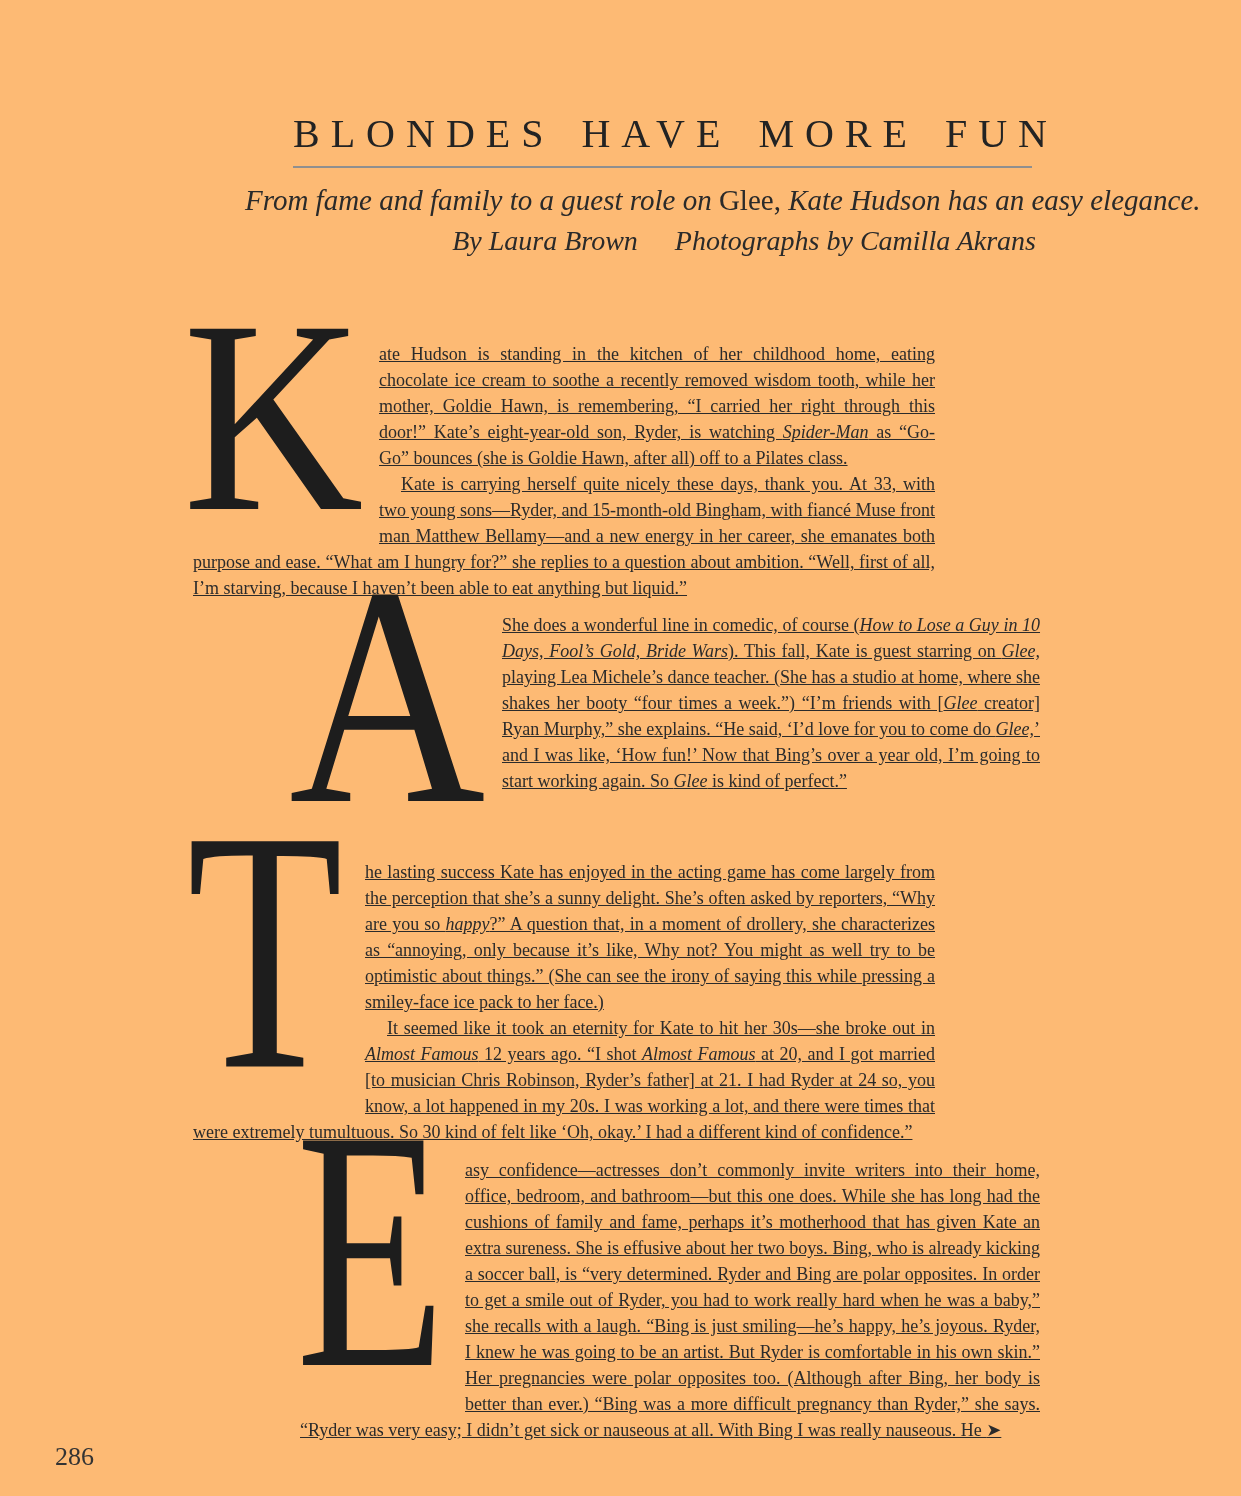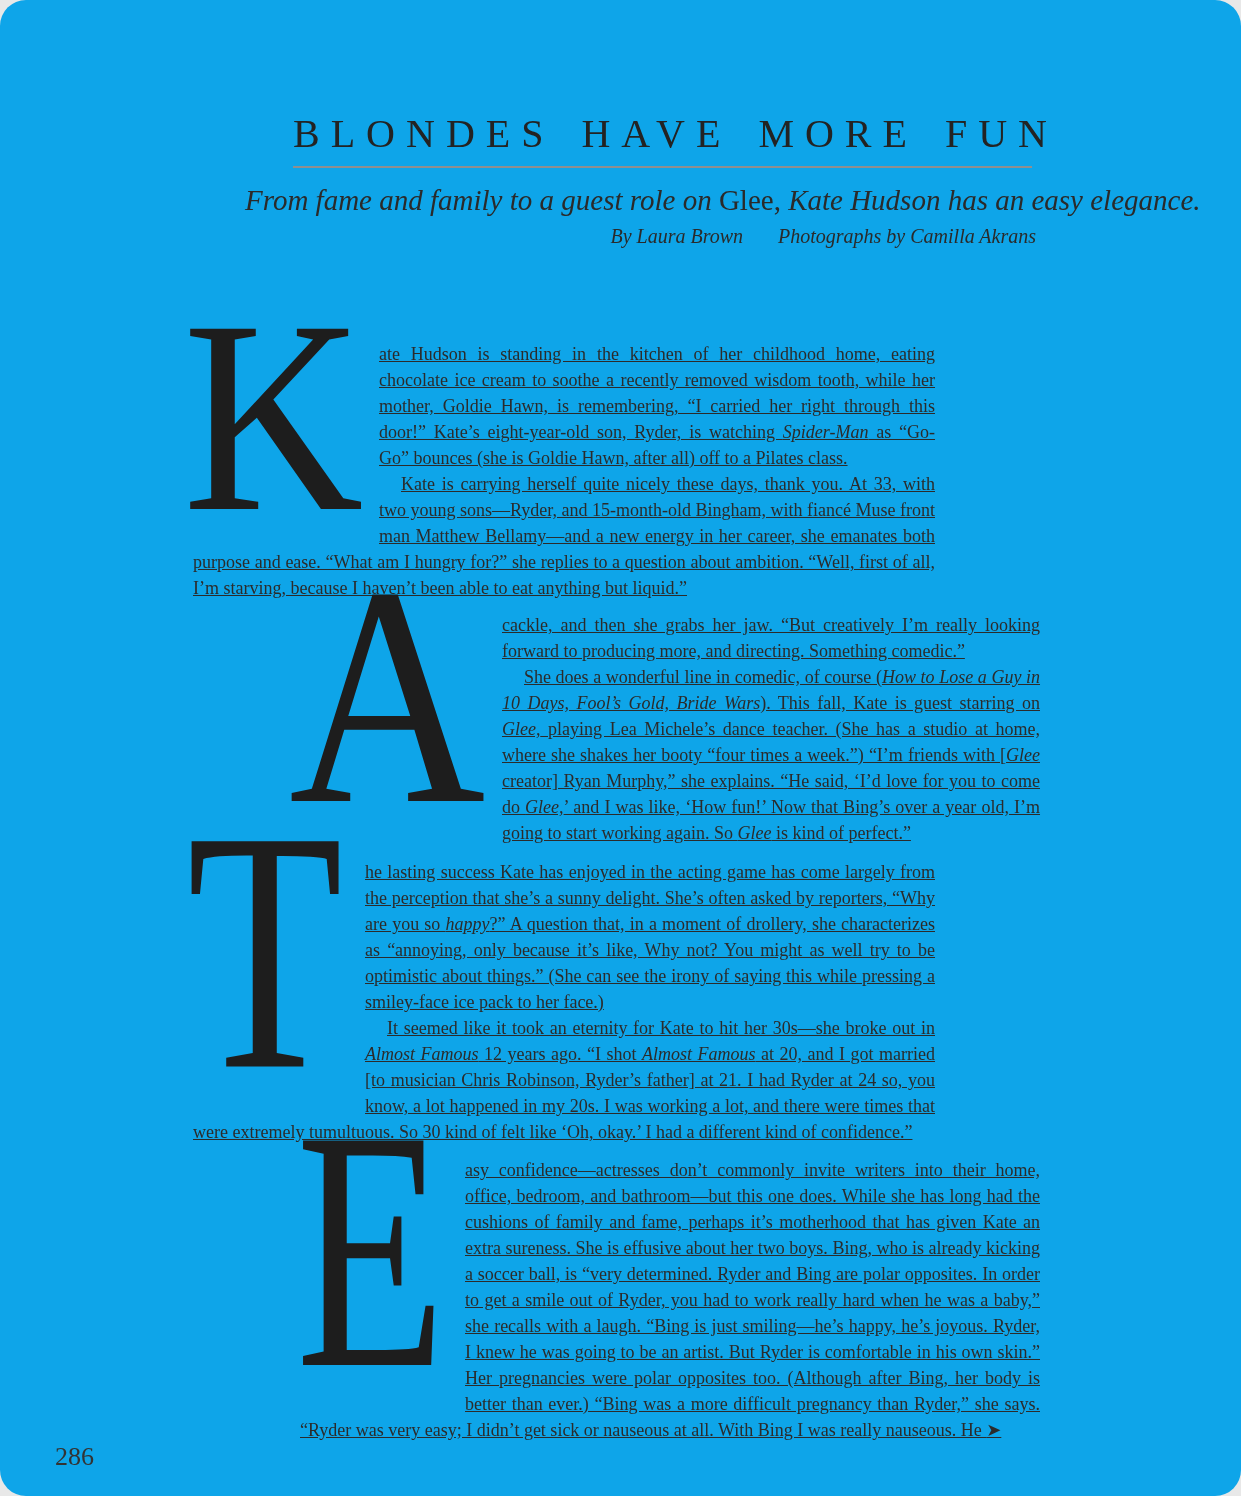--- a/index.html
+++ b/index.html
@@ -1,25 +1,24 @@
 <!DOCTYPE html>
 <html><head>
 <meta charset="utf-8">
 <style>
   html, body { margin: 0; padding: 0; background: #e8e8e8; }
   .page {
     position: relative;
     width: 1241px;
     height: 1496px;
     margin: 0 auto;
-    background: #0ea5e9;
+    background: #fdba74;
     font-family: "Liberation Serif", serif;
     color: #262626;
     overflow: hidden;
-    border-radius: 26px;
   }
 
   
   .header { position: absolute; left: 193px; top: 0; width: 847px; }
   .title-block { width: 739px; margin-left: 100px; }
   .title {
     margin: 0;
     padding-top: 110px;
     text-align: center;
     font-family: "Liberation Serif", serif;
@@ -37,21 +36,21 @@
     text-align: right;
     font-size: 29px;
     font-style: italic;
     color: #2a2a2a;
     white-space: nowrap;
   }
   .byline {
     margin: 8px 0 0 0;
     padding-right: 4px;
     text-align: right;
-    font-size: 20px;
+    font-size: 28px;
     font-style: italic;
     color: #2a2a2a;
     white-space: nowrap;
   }
   .byline-photo { margin-left: 30px; }
 
   
   .sec { position: absolute; font-size: 18px; line-height: 26px; color: #2b2b2b; }
   .sec-k { left: 193px; top: 341px; width: 742px; }
   .sec-a { left: 297px; top: 612px; width: 743px; }
@@ -117,21 +116,20 @@
   <section class="sec sec-k">
     <span class="capspace capspace-k"></span>
     <span class="capletter capletter-k">K</span>
     <p class="para"><span class="seg-t">ate Hudson is standing in the kitchen of her childhood home, eating chocolate ice cream to soothe a recently removed wisdom tooth, while her mother, Goldie Hawn, is remembering, “I carried her right through this door!” Kate’s eight-year-old son, Ryder, is watching </span><span class="seg-i">Spider-Man</span><span class="seg-t"> as “Go-Go” bounces (she is Goldie Hawn, after all) off to a Pilates class.</span></p>
     <p class="para"><span class="seg-t">Kate is carrying herself quite nicely these days, thank you. At 33, with two young sons—Ryder, and 15-month-old Bingham, with fiancé Muse front man Matthew Bellamy—and a new energy in her career, she emanates both purpose and ease. “What am I hungry for?” she replies to a question about ambition. “Well, first of all, I’m starving, because I haven’t been able to eat anything but liquid.”</span></p>
   </section>
 
   <section class="sec sec-a">
     <span class="capspace capspace-a"></span>
     <span class="capletter capletter-a">A</span>
-    <p class="para"><span class="seg-t">cackle, and then she grabs her jaw. “But creatively I’m really looking forward to producing more, and directing. Something comedic.”</span></p>
     <p class="para"><span class="seg-t">She does a wonderful line in comedic, of course (</span><span class="seg-i">How to Lose a Guy in 10 Days, Fool’s Gold, Bride Wars</span><span class="seg-t">). This fall, Kate is guest starring on </span><span class="seg-i">Glee,</span><span class="seg-t"> playing Lea Michele’s dance teacher. (She has a studio at home, where she shakes her booty “four times a week.”) “I’m friends with [</span><span class="seg-i">Glee</span><span class="seg-t"> creator] Ryan Murphy,” she explains. “He said, ‘I’d love for you to come do </span><span class="seg-i">Glee,</span><span class="seg-t">’ and I was like, ‘How fun!’ Now that Bing’s over a year old, I’m going to start working again. So </span><span class="seg-i">Glee</span><span class="seg-t"> is kind of perfect.”</span></p>
   </section>
 
   <section class="sec sec-t">
     <span class="capspace capspace-t"></span>
     <span class="capletter capletter-t">T</span>
     <p class="para"><span class="seg-t">he lasting success Kate has enjoyed in the acting game has come largely from the perception that she’s a sunny delight. She’s often asked by reporters, “Why are you so </span><span class="seg-i">happy</span><span class="seg-t">?” A question that, in a moment of drollery, she characterizes as “annoying, only because it’s like, Why not? You might as well try to be optimistic about things.” (She can see the irony of saying this while pressing a smiley-face ice pack to her face.)</span></p>
     <p class="para"><span class="seg-t">It seemed like it took an eternity for Kate to hit her 30s—she broke out in </span><span class="seg-i">Almost Famous</span><span class="seg-t"> 12 years ago. “I shot </span><span class="seg-i">Almost Famous</span><span class="seg-t"> at 20, and I got married [to musician Chris Robinson, Ryder’s father] at 21. I had Ryder at 24 so, you know, a lot happened in my 20s. I was working a lot, and there were times that were extremely tumultuous. So 30 kind of felt like ‘Oh, okay.’ I had a different kind of confidence.”</span></p>
   </section>
 

